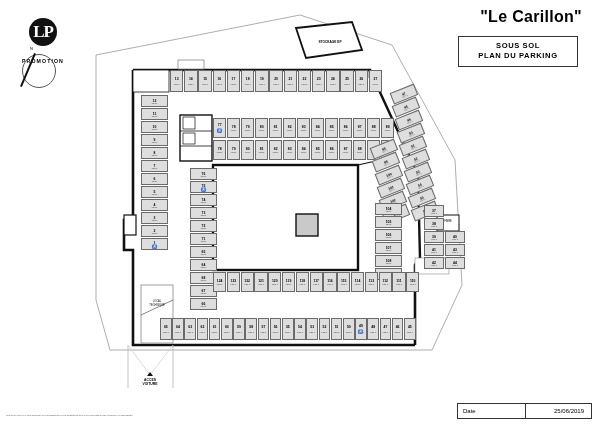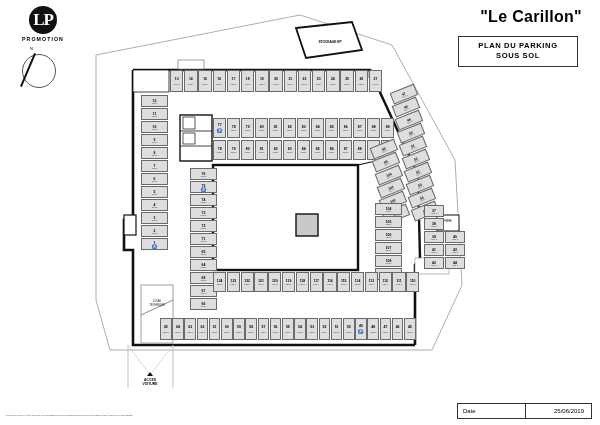--- a/index.html
+++ b/index.html
@@ -4,21 +4,21 @@
 <style>
   html,body{margin:0;padding:0;background:#ffffff;}
   body{width:600px;height:425px;position:relative;overflow:hidden;
        font-family:"Liberation Sans", sans-serif;color:#000;}
 
   .page{position:absolute;inset:0;background:#fff;}
 
   
   #logo-block{position:absolute;left:12px;top:6px;width:62px;text-align:center;}
   #logo-mark{width:28px;height:28px;border-radius:50%;background:#111;
-             margin:0 auto;position:relative;}
+             margin:12px auto;position:relative;}
   #logo-mark .lp{position:absolute;inset:0;color:#fff;font-size:17px;
              font-weight:bold;line-height:28px;letter-spacing:-1px;
              font-family:"Liberation Serif", serif;}
   #logo-text{font-size:5.2px;font-weight:bold;letter-spacing:1.1px;margin-top:2px;}
 
   
   #compass{position:absolute;left:18px;top:46px;width:44px;height:42px;}
   #compass .circ{position:absolute;left:4px;top:8px;width:32px;height:32px;
             border:1px solid #555;border-radius:50%;}
   #compass .needle{position:absolute;left:9px;top:6px;width:2px;height:36px;
@@ -79,22 +79,22 @@
   </div>
 
   <div id="compass">
     <div class="circ"></div>
     <div class="needle"></div>
     <div class="nlbl">N</div>
   </div>
 
   <div id="main-title">"Le Carillon"</div>
   <div id="subtitle-box">
+    <div>SOUS SOL</div>
     <div>PLAN DU PARKING</div>
-    <div>SOUS SOL</div>
   </div>
 
   <div id="plan">
     <svg width="600" height="398">
 
       <polygon points="96,55 300,15 392,45 455,160 462,285 432,350 110,350 96,300" fill="none" stroke="#8b8b8b" stroke-width="0.7"></polygon>
 
       <path d="M133,70 L370,70 L370,78" fill="none" stroke="#111" stroke-width="2.6"></path>
       <path d="M133,70 L133,220 L124,220 L124,250 L133,250 L133,345 L415,345" fill="none" stroke="#111" stroke-width="2.6"></path>
       <path d="M415,345 L415,265 L420,258" fill="none" stroke="#111" stroke-width="2.6"></path>

